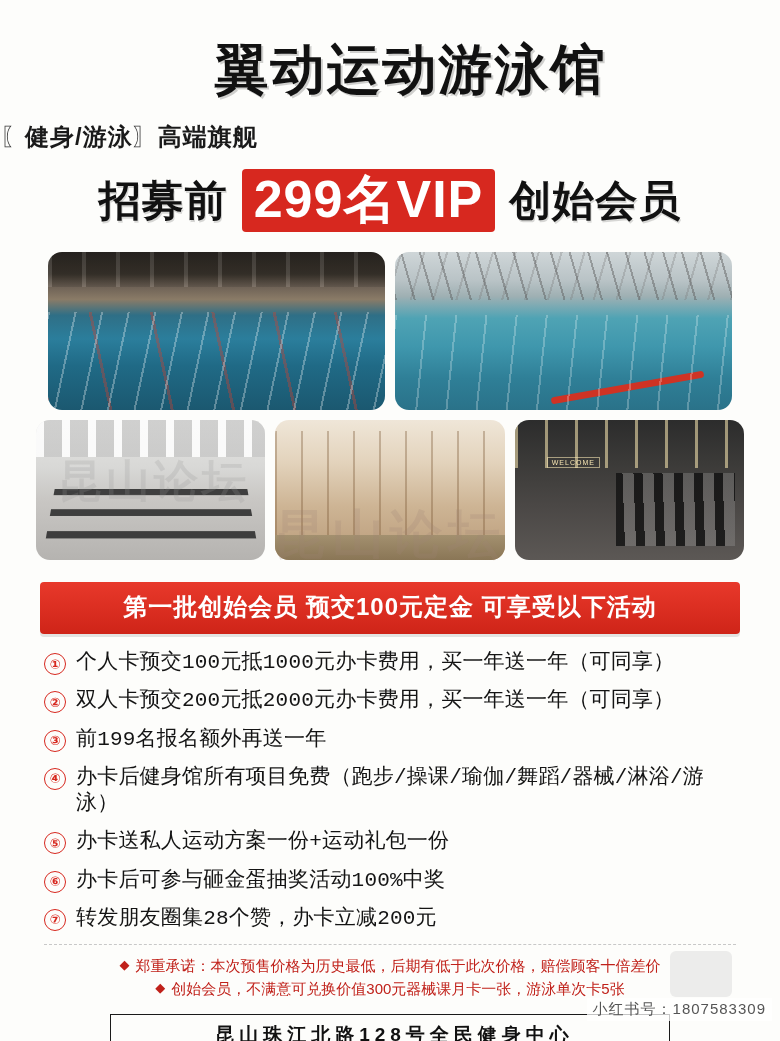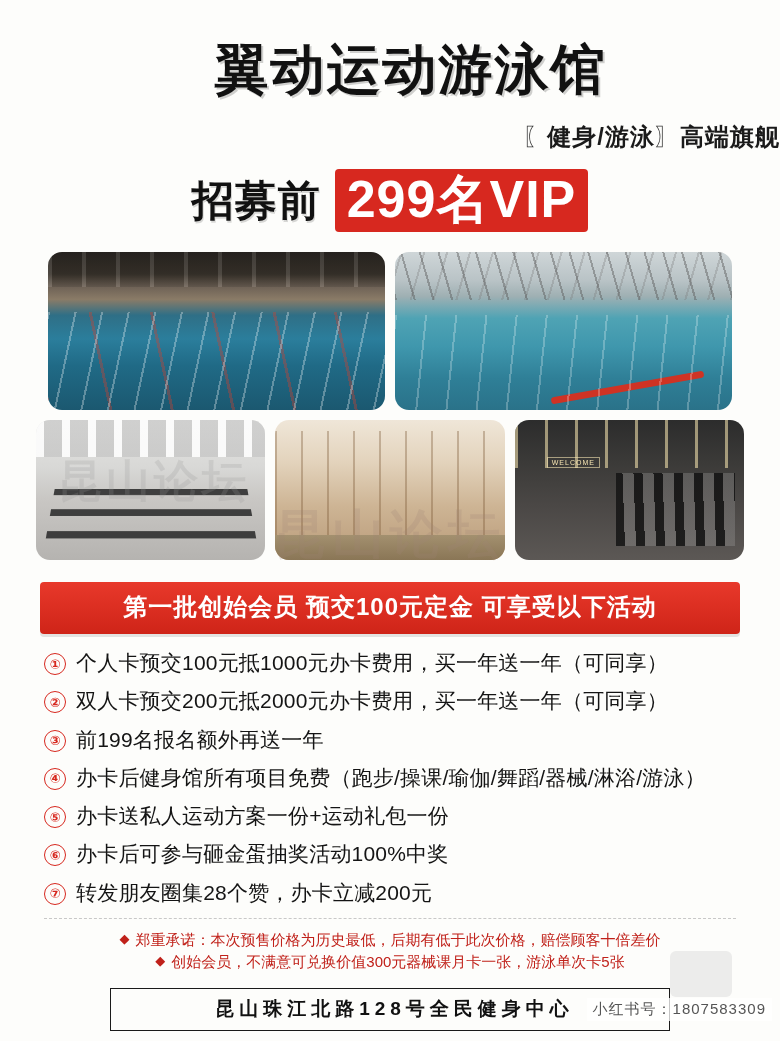--- a/index.html
+++ b/index.html
@@ -24,21 +24,21 @@
     font-size: 54px;
     font-weight: bold;
     letter-spacing: 2px;
     color: #111111;
     margin-top: 34px;
     text-shadow: 2px 2px 0 rgba(0,0,0,0.18);
     font-family: "DejaVu Sans", "Liberation Sans", sans-serif;
     padding-left: 41px;
   }
   .title-sub {
-    text-align: right;
+    text-align: left;
     font-size: 24px;
     font-weight: bold;
     color: #1a1a1a;
     margin-top: 14px;
     letter-spacing: 1px;
   }
   .title-sub .brk { color: #333; font-weight: normal; }
 
   .headline {
     display: flex;
@@ -221,21 +221,21 @@
     font-size: 13px;
     font-weight: bold;
     display: flex; align-items: center; justify-content: center;
     margin-top: 3px;
   }
   .item-text {
     font-size: 21px;
     color: #141414;
     line-height: 1.25;
     letter-spacing: 0.2px;
-    font-family: Liberation Sans, sans-serif;
+    font-family: Liberation Mono, monospace;
   }
 
   
   .divider {
     margin: 12px 44px 0 44px;
     border-top: 1px dashed #c8c8c8;
   }
   .notes { margin: 10px 60px 0 60px; }
   .note {
     display: flex;
@@ -308,20 +308,21 @@
 
   <div class="title-main">翼动运动游泳馆</div>
 
   <div class="title-sub">
     <span class="brk">〖</span><span>健身/游泳</span><span class="brk">〗</span><span>高端旗舰</span>
   </div>
 
   <div class="headline">
     <span class="hl-text">招募前</span>
     <span class="hl-badge">299名VIP</span>
+    <span class="hl-text">创始会员</span>
   </div>
 
   <div class="photo-row">
     <div class="photo ph-pool1"></div>
     <div class="photo ph-pool2">
       <div class="rail"></div>
     </div>
   </div>
 
   <div class="photo-row second">

